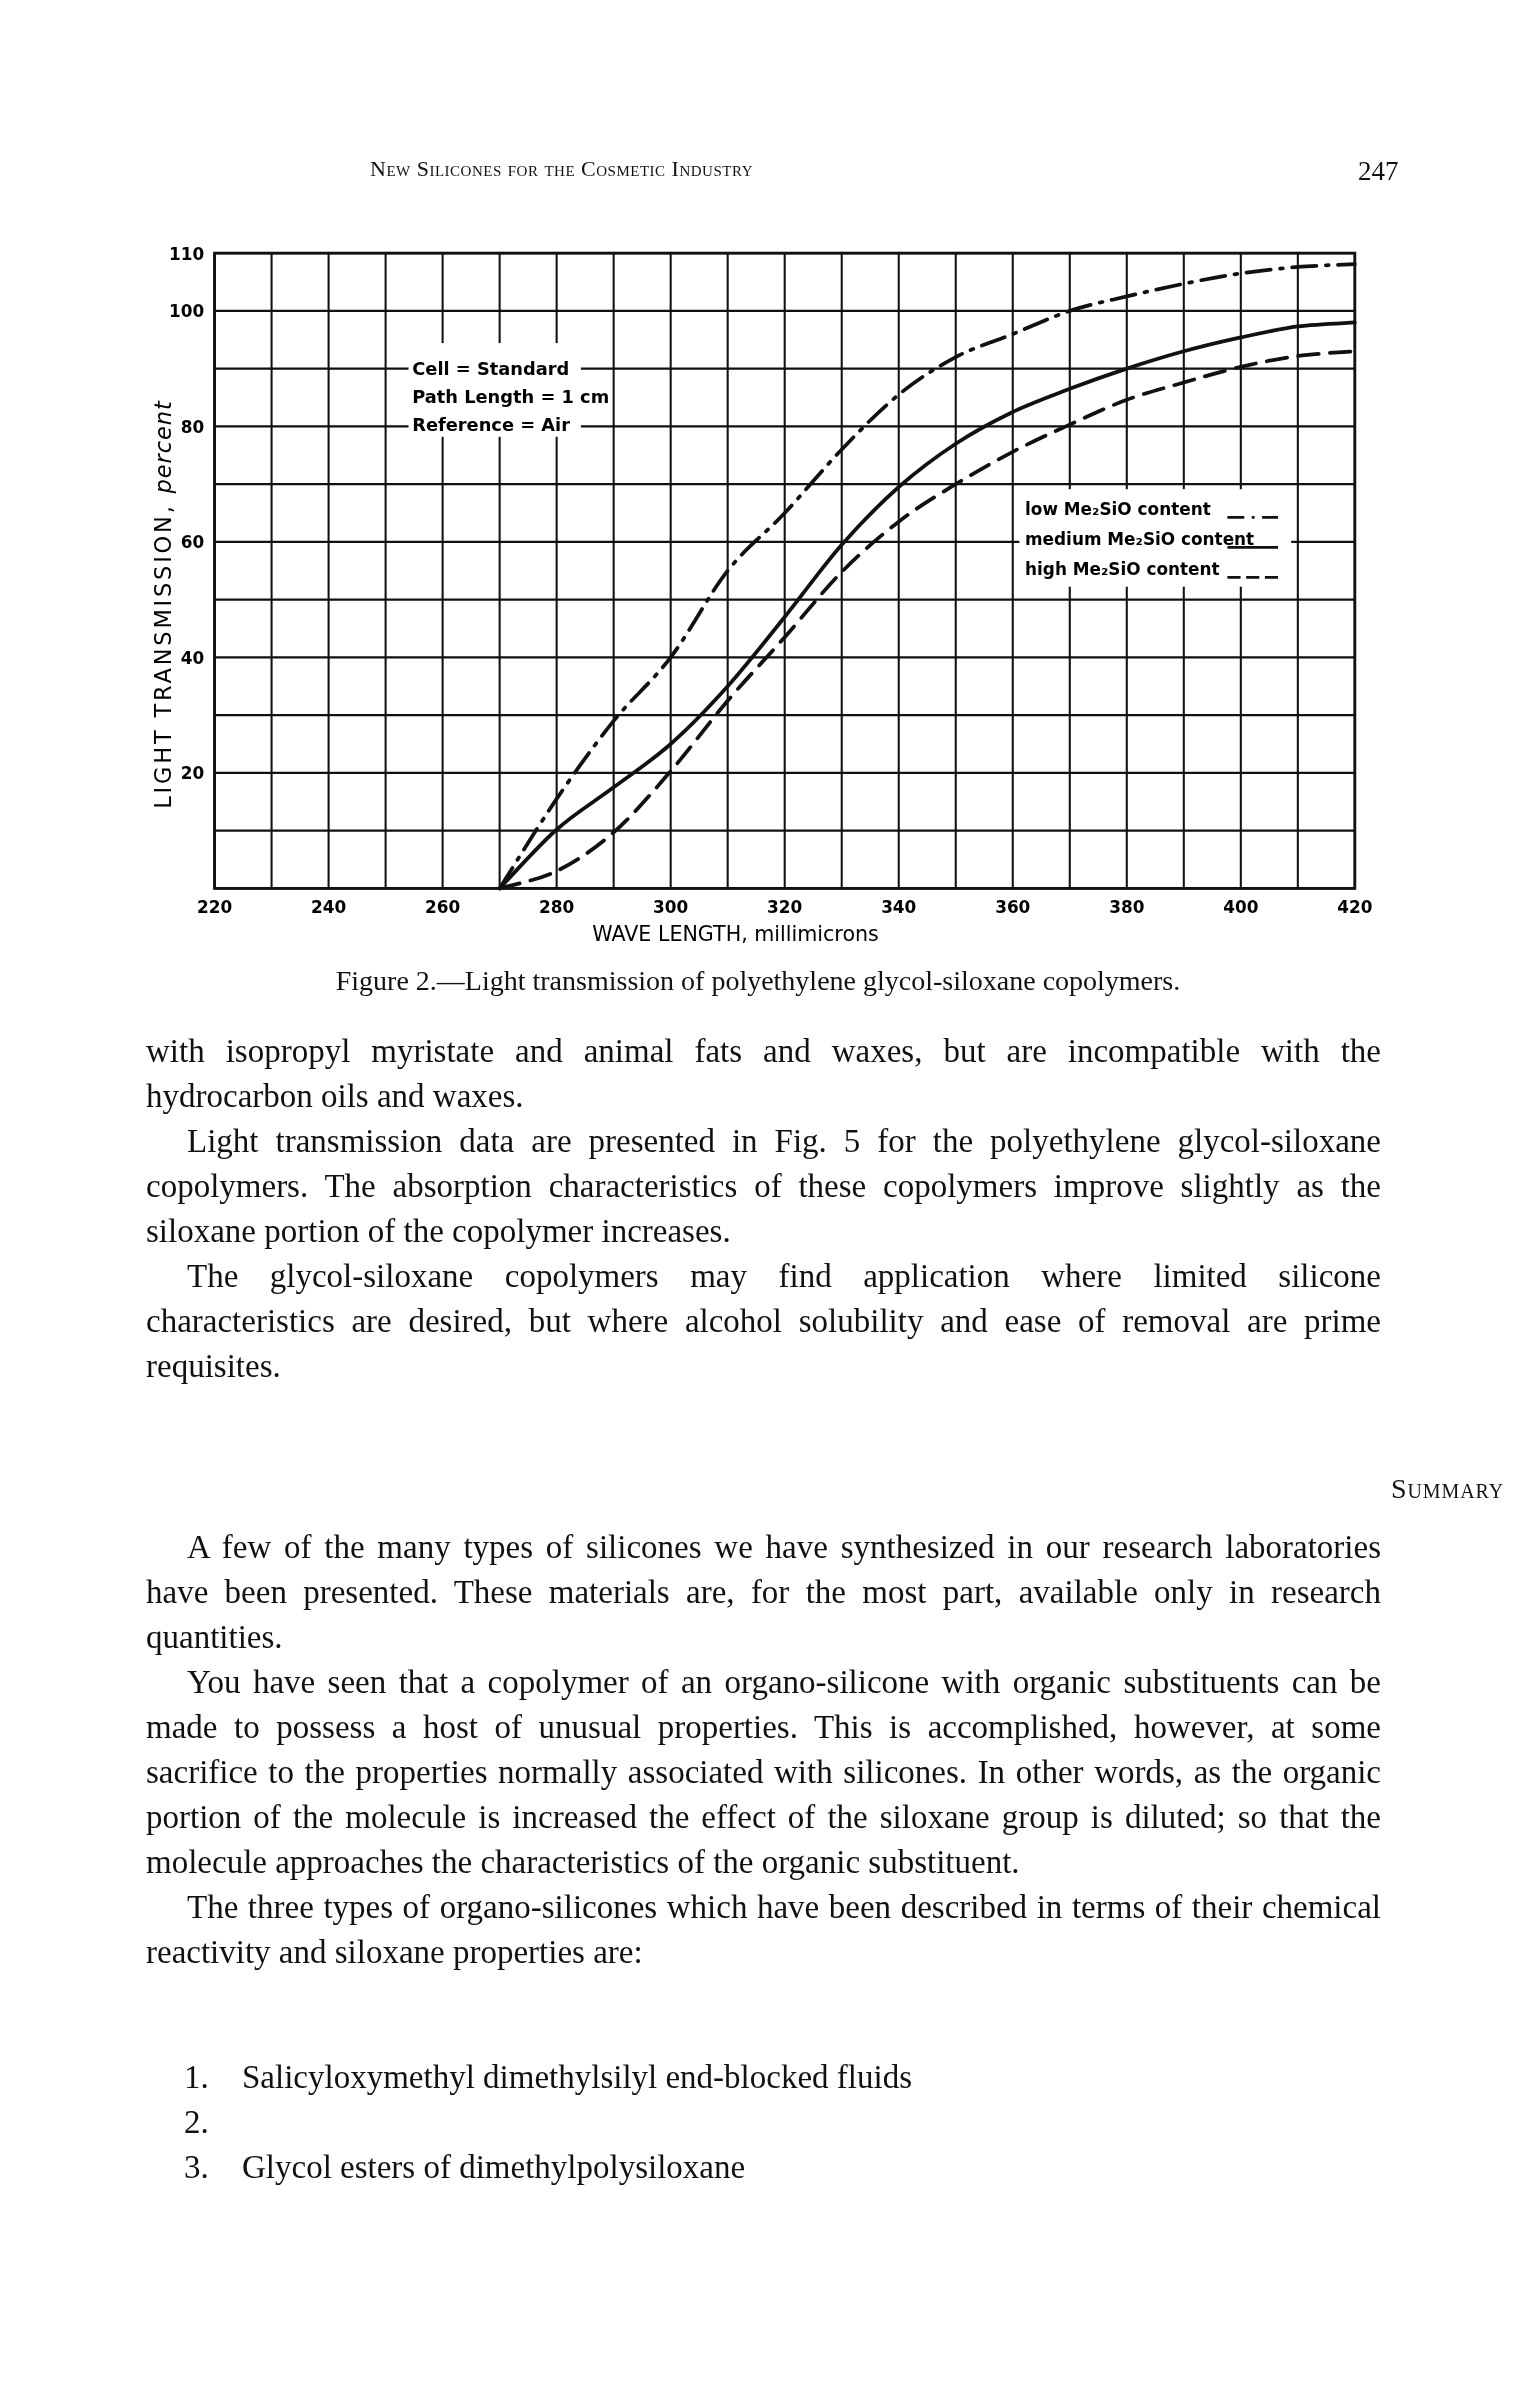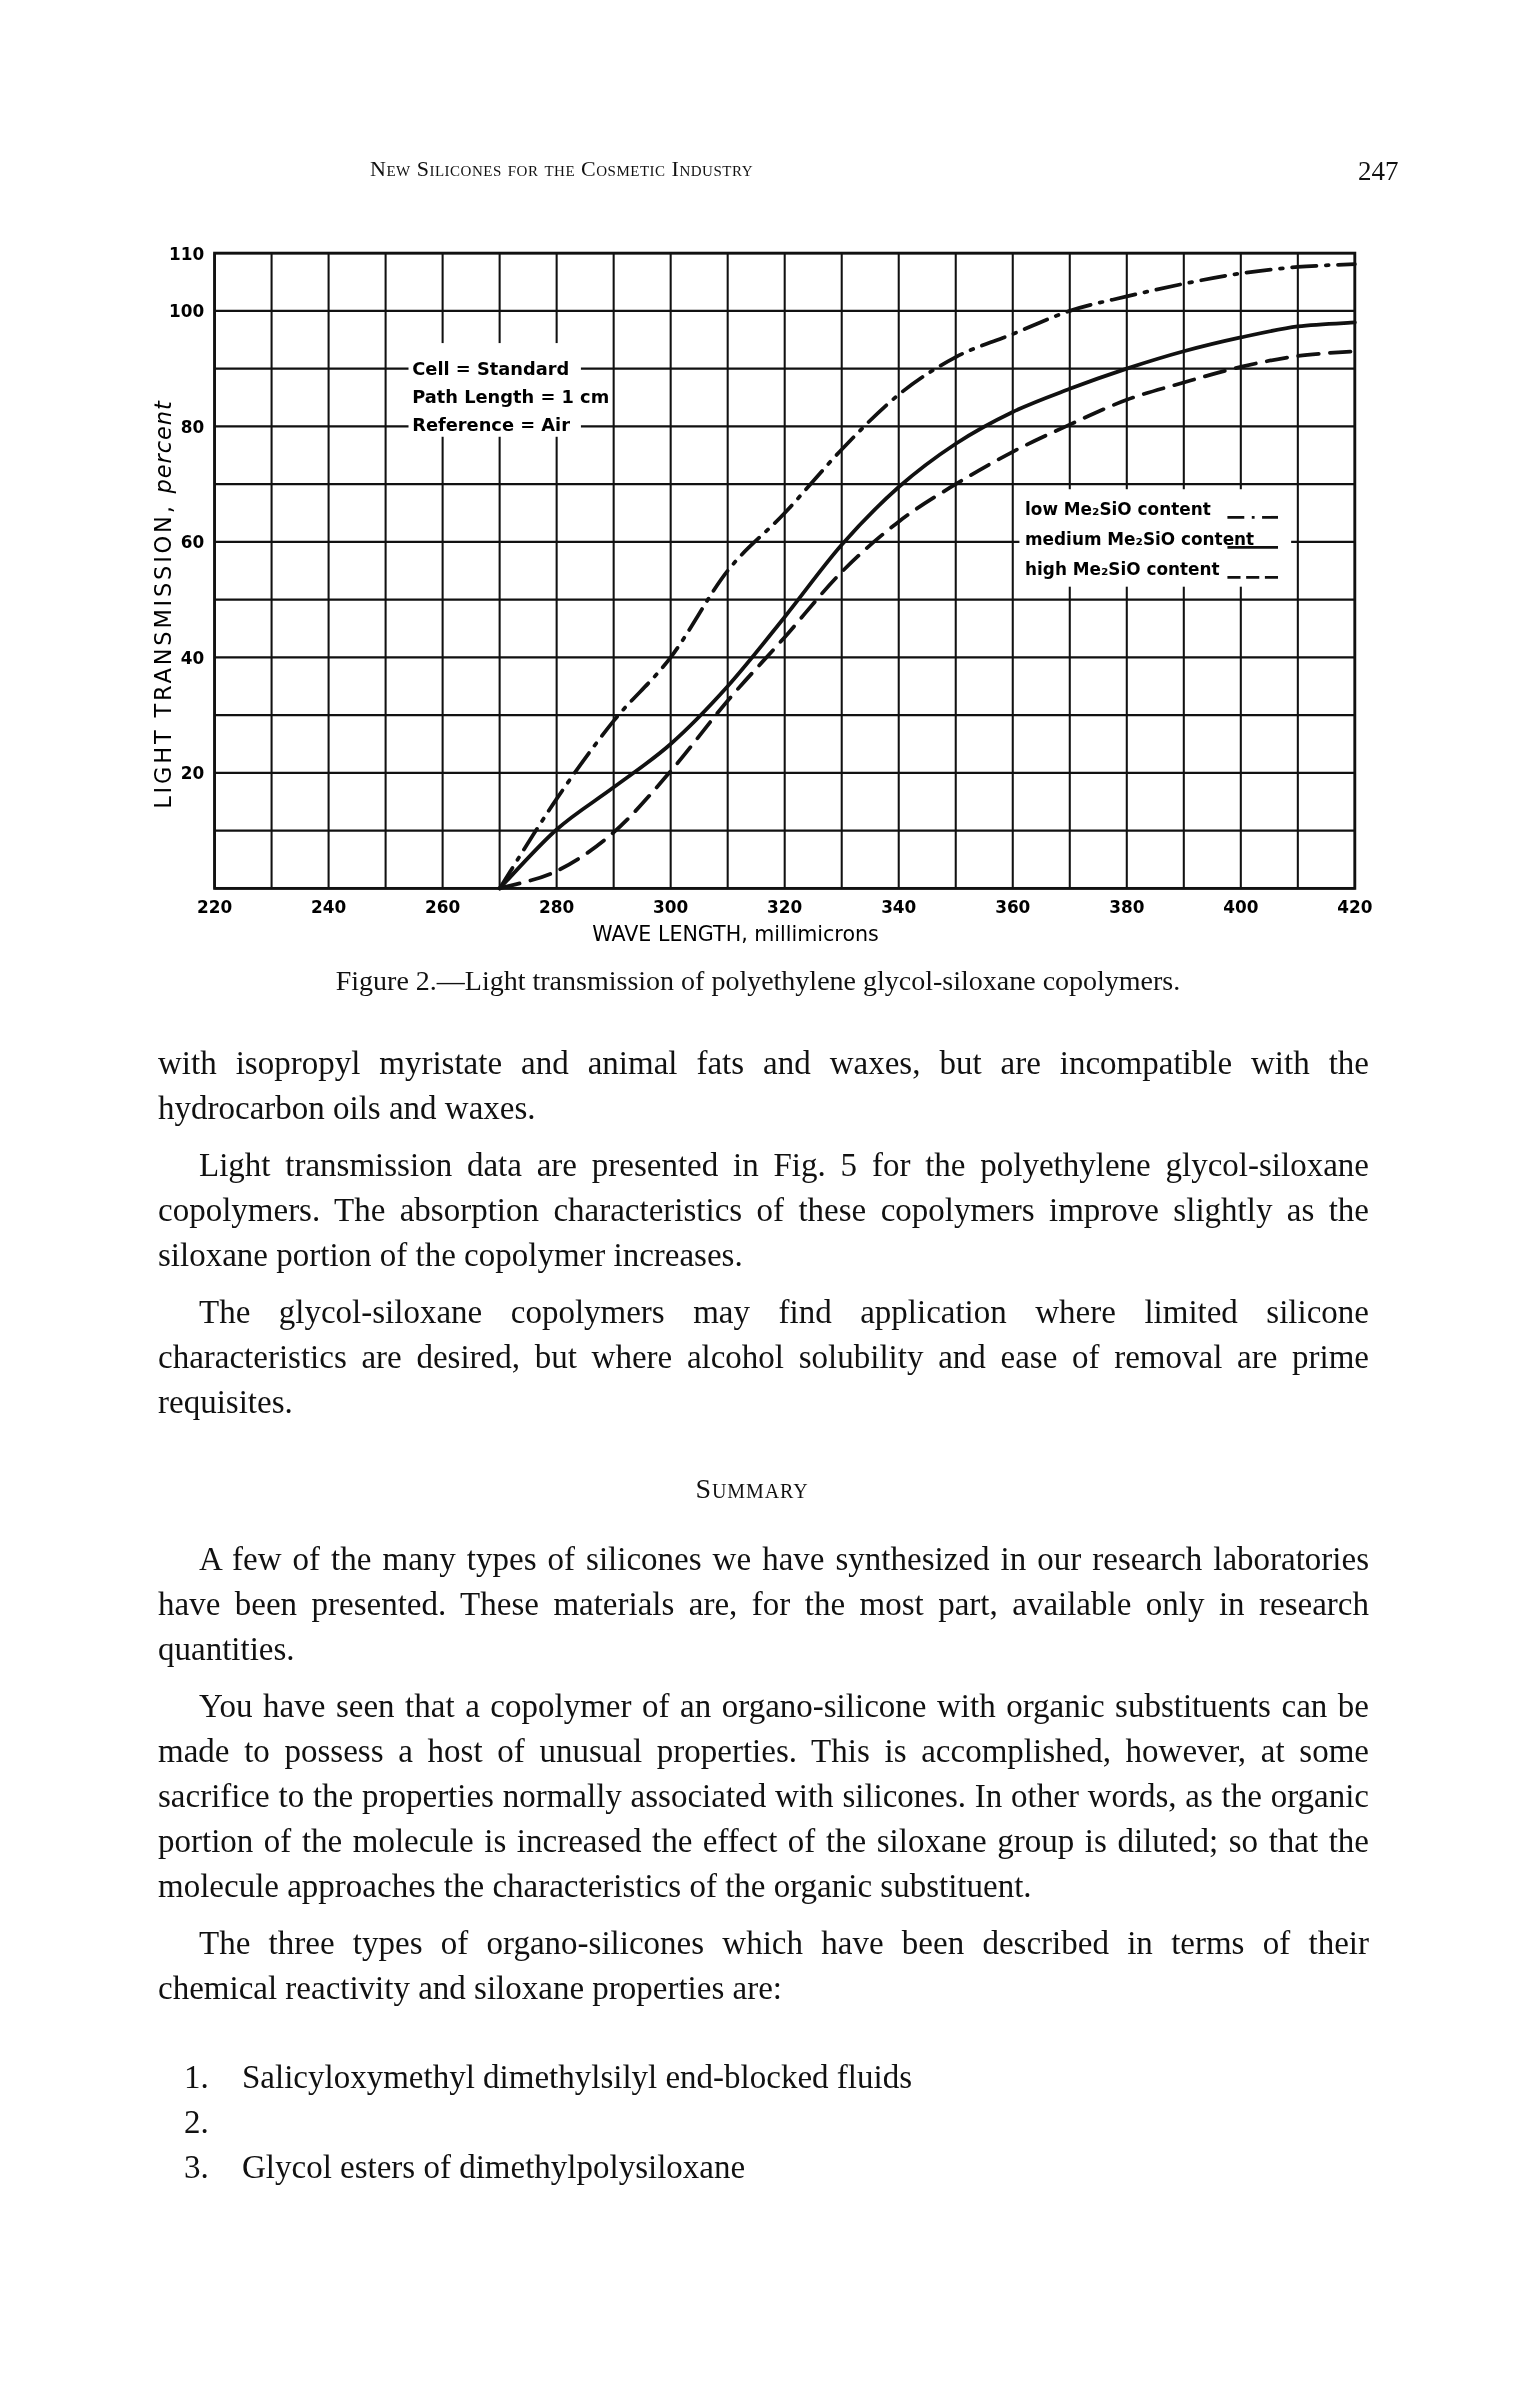--- a/index.html
+++ b/index.html
@@ -4,24 +4,24 @@
 <style>
   html, body { margin: 0; padding: 0; background: #ffffff; }
   body { width: 1516px; height: 2398px; position: relative; overflow: hidden; color: #111; }
   .serif { font-family: "Liberation Serif", "DejaVu Serif", serif; }
   .sans { font-family: "DejaVu Sans", "Liberation Sans", sans-serif; }
   #running-head { position: absolute; left: 370px; top: 156px; font-size: 22px; letter-spacing: 0.5px; font-variant: small-caps; }
   #page-number { position: absolute; left: 1314px; top: 156px; font-size: 27px; margin-left: 44px; }
   #chart { position: absolute; left: 0; top: 0; }
   #caption { position: absolute; left: 0; width: 1516px; top: 965px; text-align: center; font-size: 28px; }
   .body-text { position: absolute; left: 146px; width: 1235px; font-size: 33px; line-height: 45px; text-align: justify; }
-  .body-text p { margin: 12px; text-indent: 41px; }
+  .body-text p { margin: 0; text-indent: 41px; }
   .body-text p.cont { text-indent: 0; }
   #block1 { top: 1029px; }
-  #summary-heading { position: absolute; left: 0; width: 1504px; top: 1473px; text-align: center; font-size: 28px; font-variant: small-caps; letter-spacing: 0.9px; }
+  #summary-heading { position: absolute; left: 0; width: 1504px; top: 1473px; text-align: right; font-size: 28px; font-variant: small-caps; letter-spacing: 0.9px; }
   #block2 { top: 1525px; }
   #list { position: absolute; left: 184px; top: 2055px; font-size: 33px; line-height: 45px; margin: 0; padding: 0; list-style: none; }
   #list li { display: flex; }
   #list .num { width: 58px; }
 </style>
 </head>
 <body>
 
 <div id="running-head" class="serif">New Silicones for the Cosmetic Industry</div>
 <div id="page-number" class="serif">247</div>

